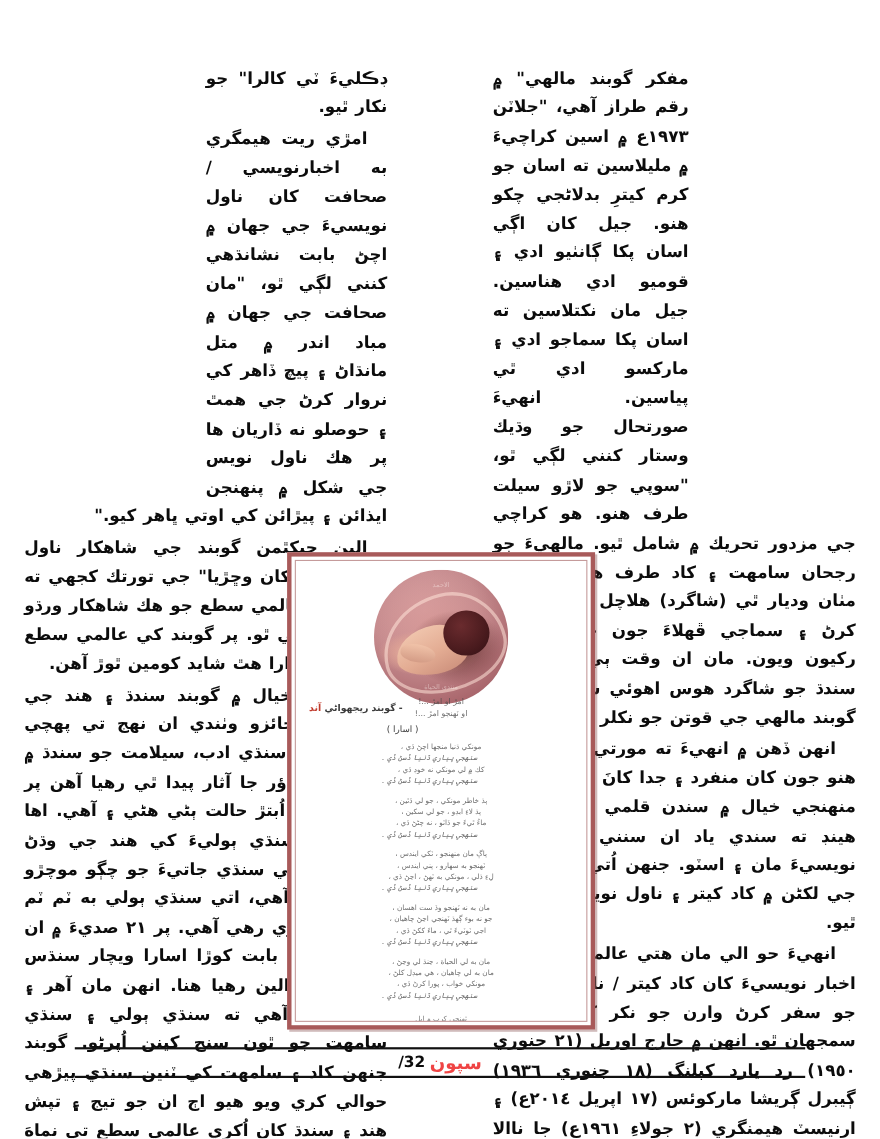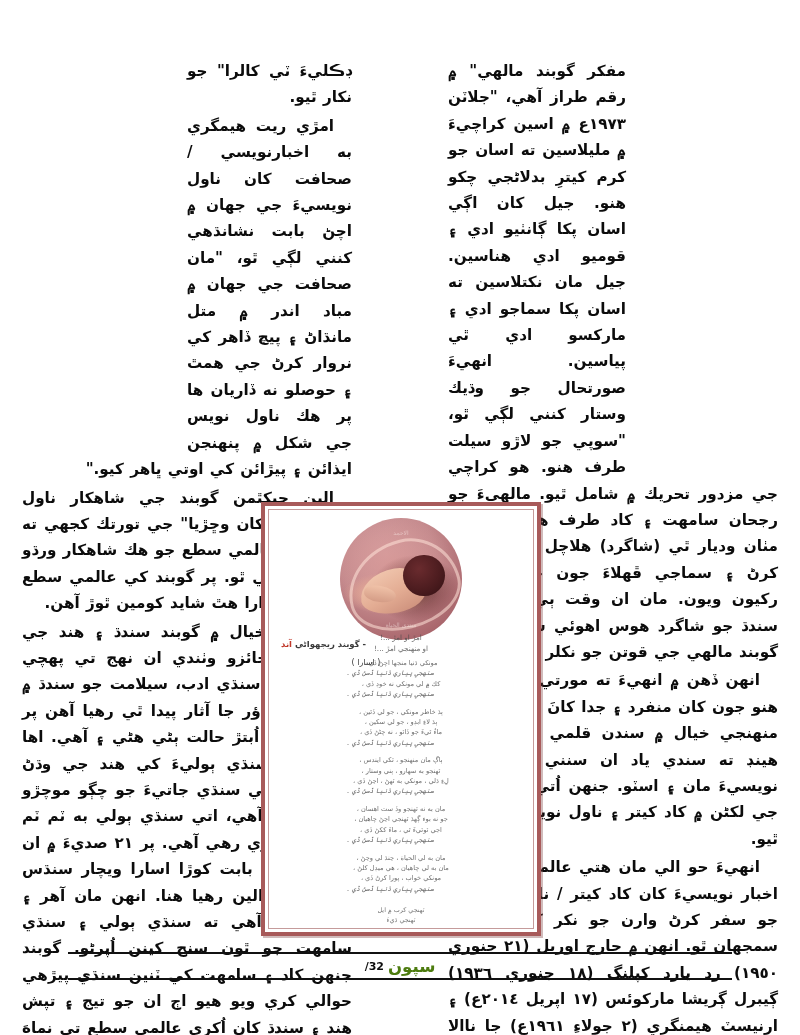--- a/index.html
+++ b/index.html
@@ -189,21 +189,21 @@
     direction: rtl;
     text-align: center;
     color: #4d4d4d;
     font-size: 6.6px;
     line-height: 10.4px;
     font-family: "DejaVu Sans", "Liberation Sans", sans-serif;
     opacity: 0.82;
   }
   #poem .ptitle {
     text-align: center;
-    margin-bottom: 4px;
+    margin-bottom: 20px;
     font-size: 7.2px;
     line-height: 11px;
     color: #4a4a4a;
   }
   #poem .stanza { margin-bottom: 7px; }
   #poem .ln { display: block; white-space: nowrap; }
   #poem .ln.ref { padding-right: 22px; font-style: italic; }
   #poem .sig {
     margin-top: 12px;
     font-size: 6.4px;
@@ -229,25 +229,25 @@
     height: 24px;
     display: flex;
     align-items: center;
     justify-content: center;
     gap: 4px;
     direction: rtl;
   }
   #footer-title {
     font-size: 16.5px;
     font-weight: 700;
-    color: #4d7c0f;
+    color: #ef4444;
     letter-spacing: 0.5px;
   }
   #footer-pageno {
-    font-size: 11px;
+    font-size: 14px;
     font-weight: 700;
     color: #0c0c0c;
     font-family: "DejaVu Sans", "Liberation Sans", sans-serif;
   }
 </style>
 </head>
 <body>
 
 <div id="page">
 
@@ -283,40 +283,40 @@
 
       <div id="credit-line">
         <span>- گوبند ريجهواڻي</span>
         <span class="kw">آند</span>
       </div>
       <div id="credit-sub">( اسارا )</div>
 
       <div id="poem">
         <div class="ptitle">
           <span class="ln">امڙ او امڙ ...!</span>
-          <span class="ln">او منهنجي امڙ ...!</span>
+          <span class="ln">او ٽهنجو امڙ ...!</span>
         </div>
 
         <div class="stanza">
           <span class="ln">مونكي ڌنيا منجها اچڻ ڏي ،</span>
           <span class="ln ref">سنهجي پياري ڌنيا ڏسڻ ڏي ۔</span>
           <span class="ln">كك ۾ لي مونكي نه خوڊ ڏي ،</span>
           <span class="ln ref">سنهجي پياري ڌنيا ڏسڻ ڏي ۔</span>
         </div>
 
         <div class="stanza">
           <span class="ln">ٻڌ خاطر مونكي ، جو لي ڏٿين ،</span>
           <span class="ln">ٻڌ لاءِ ابڊو ، جو لي سكين ،</span>
           <span class="ln">ماءُ ٿيءَ جو ڏاٽو ، نه چڻڻ ڏي ،</span>
           <span class="ln ref">سنهجي پياري ڌنيا ڏسڻ ڏي ۔</span>
         </div>
 
         <div class="stanza">
           <span class="ln">ٻاڳ مان منهنجو ، ٽكي ايندس ،</span>
-          <span class="ln">ٽهنجو به سهارو ، ٻني وستار ،</span>
+          <span class="ln">ٽهنجو به سهارو ، ٻني ايندس ،</span>
           <span class="ln">لِءِ ڌلي ، مونكي به ٽهڻ ، اڃڻ ڏي ،</span>
           <span class="ln ref">سنهجي پياري ڌنيا ڏسڻ ڏي ۔</span>
         </div>
 
         <div class="stanza">
           <span class="ln">مان به نه ٽهنجو وڏ ست اهسان ،</span>
           <span class="ln">جو نه بوء ڳهڌ ٽهنجي اڃڻ چاهيان ،</span>
           <span class="ln">اجي ٽوٽيءَ ٿي ، ماءَ ككڻ ڏي ،</span>
           <span class="ln ref">سنهجي پياري ڌنيا ڏسڻ ڏي ۔</span>
         </div>

